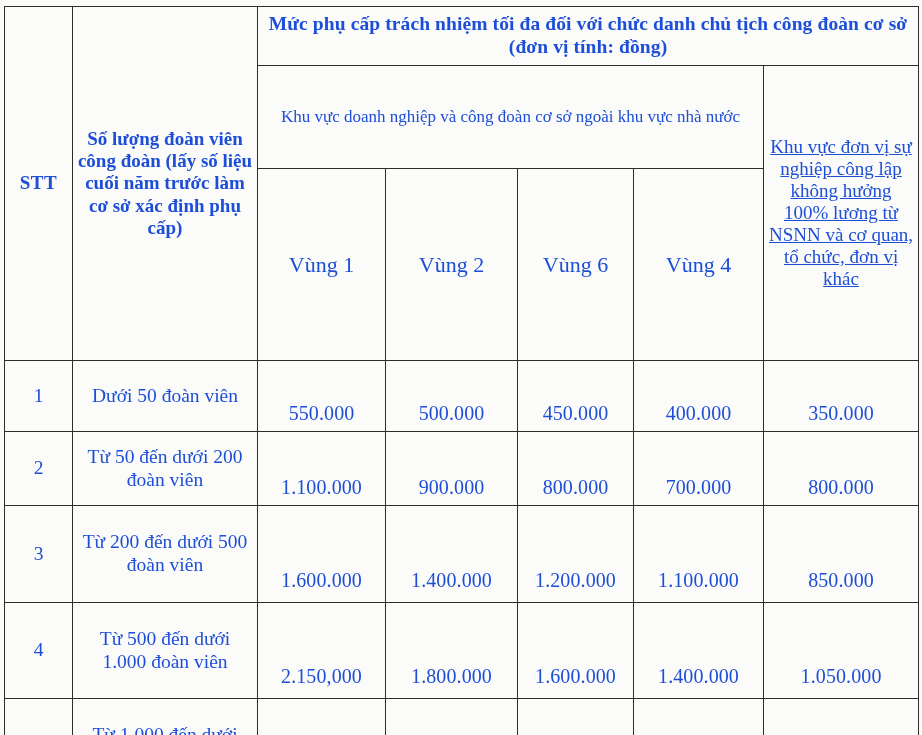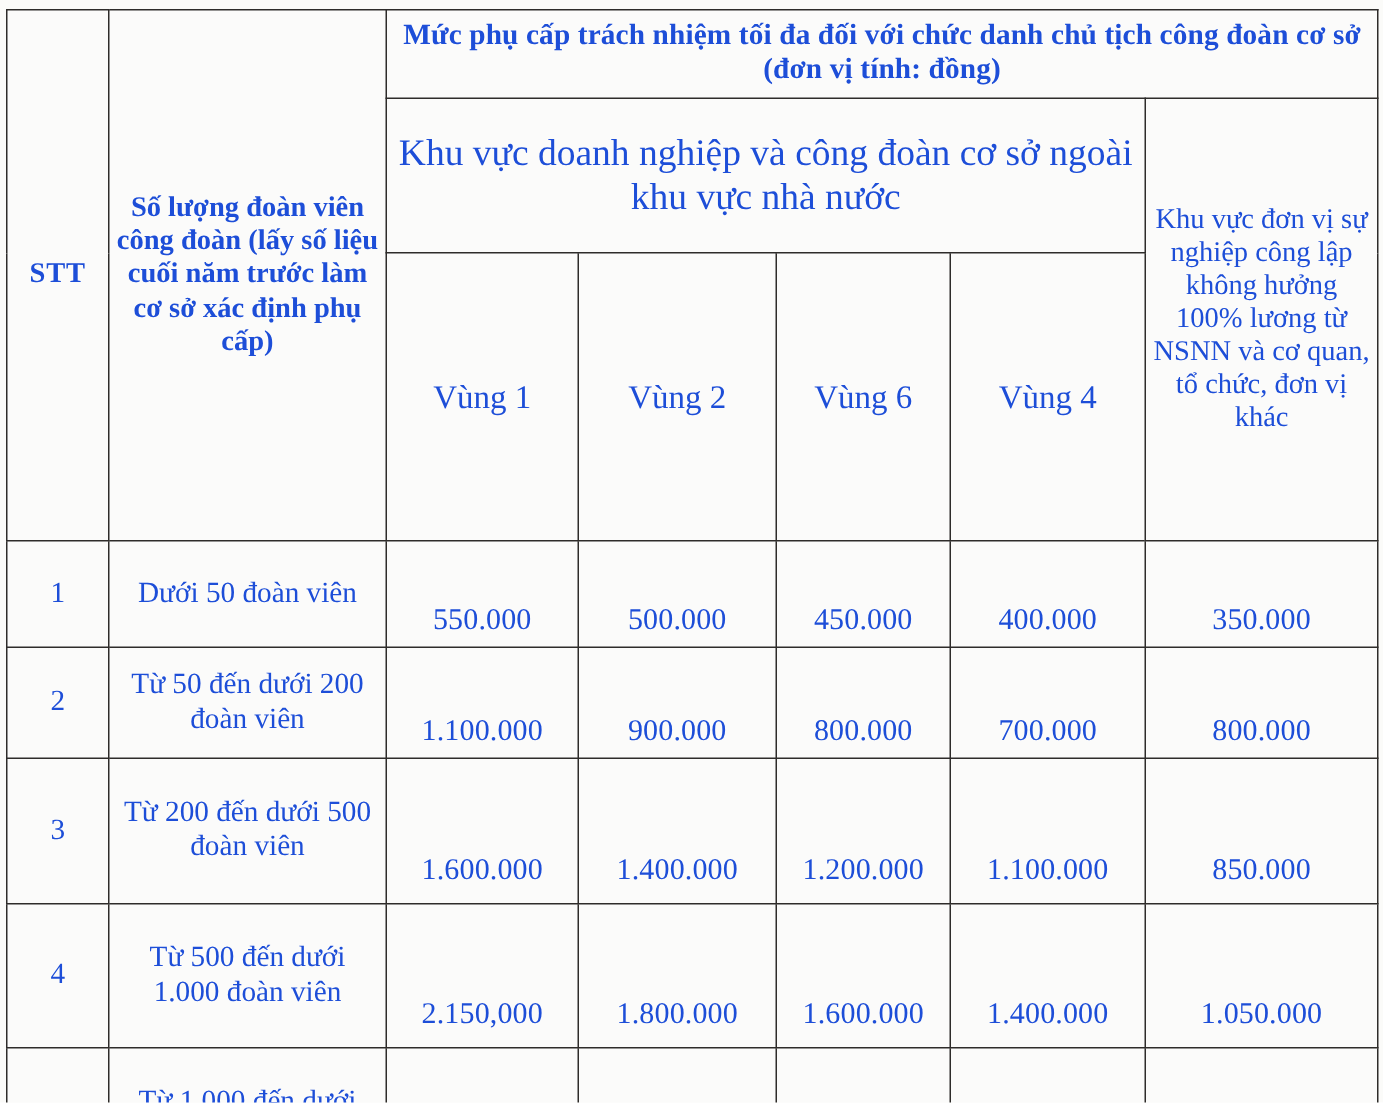--- a/index.html
+++ b/index.html
@@ -50,21 +50,21 @@
     font-size: 19px;
     letter-spacing: 0.6px;
   }
   .h-soluong {
     font-weight: bold;
     font-size: 19px;
     line-height: 1.3;
     padding: 2px 7px;
   }
   .h-group {
-    font-size: 25px;
+    font-size: 17px;
     line-height: 1.3;
     padding: 4px 12px;
   }
   .h-vung {
     font-size: 22px;
   }
   .h-donvi {
     font-size: 19px;
     line-height: 1.34;
     padding: 3px 5px;
@@ -91,21 +91,21 @@
   tr.r3 td { height: 84px; }
   tr.r4 td { height: 83px; }
   tr.r5 td { height: 83px; }
   
   tr.r1 .c-num, tr.r2 .c-num { vertical-align: bottom; padding-bottom: 6px; }
   tr.r3 .c-num, tr.r4 .c-num, tr.r5 .c-num { vertical-align: bottom; padding-bottom: 10px; }
   tr.r1 .c-label, tr.r2 .c-label { vertical-align: middle; border-radius: 20px; }
   .h-vung-cell { vertical-align: bottom; padding-bottom: 9px; }
   .h-soluong-cell { vertical-align: top; padding-top: 14px; margin-top: 28px; }
   .h-stt-cell { vertical-align: middle; }
-  .h-donvi-cell { vertical-align: top; padding-top: 6px; }
+  .h-donvi-cell { vertical-align: top; padding-top: 6px; text-decoration: underline; }
 </style>
 </head>
 <body>
 
 <div id="page">
 
   <table class="sheet">
     <colgroup>
       <col style="width:68px">
       <col style="width:185px">

